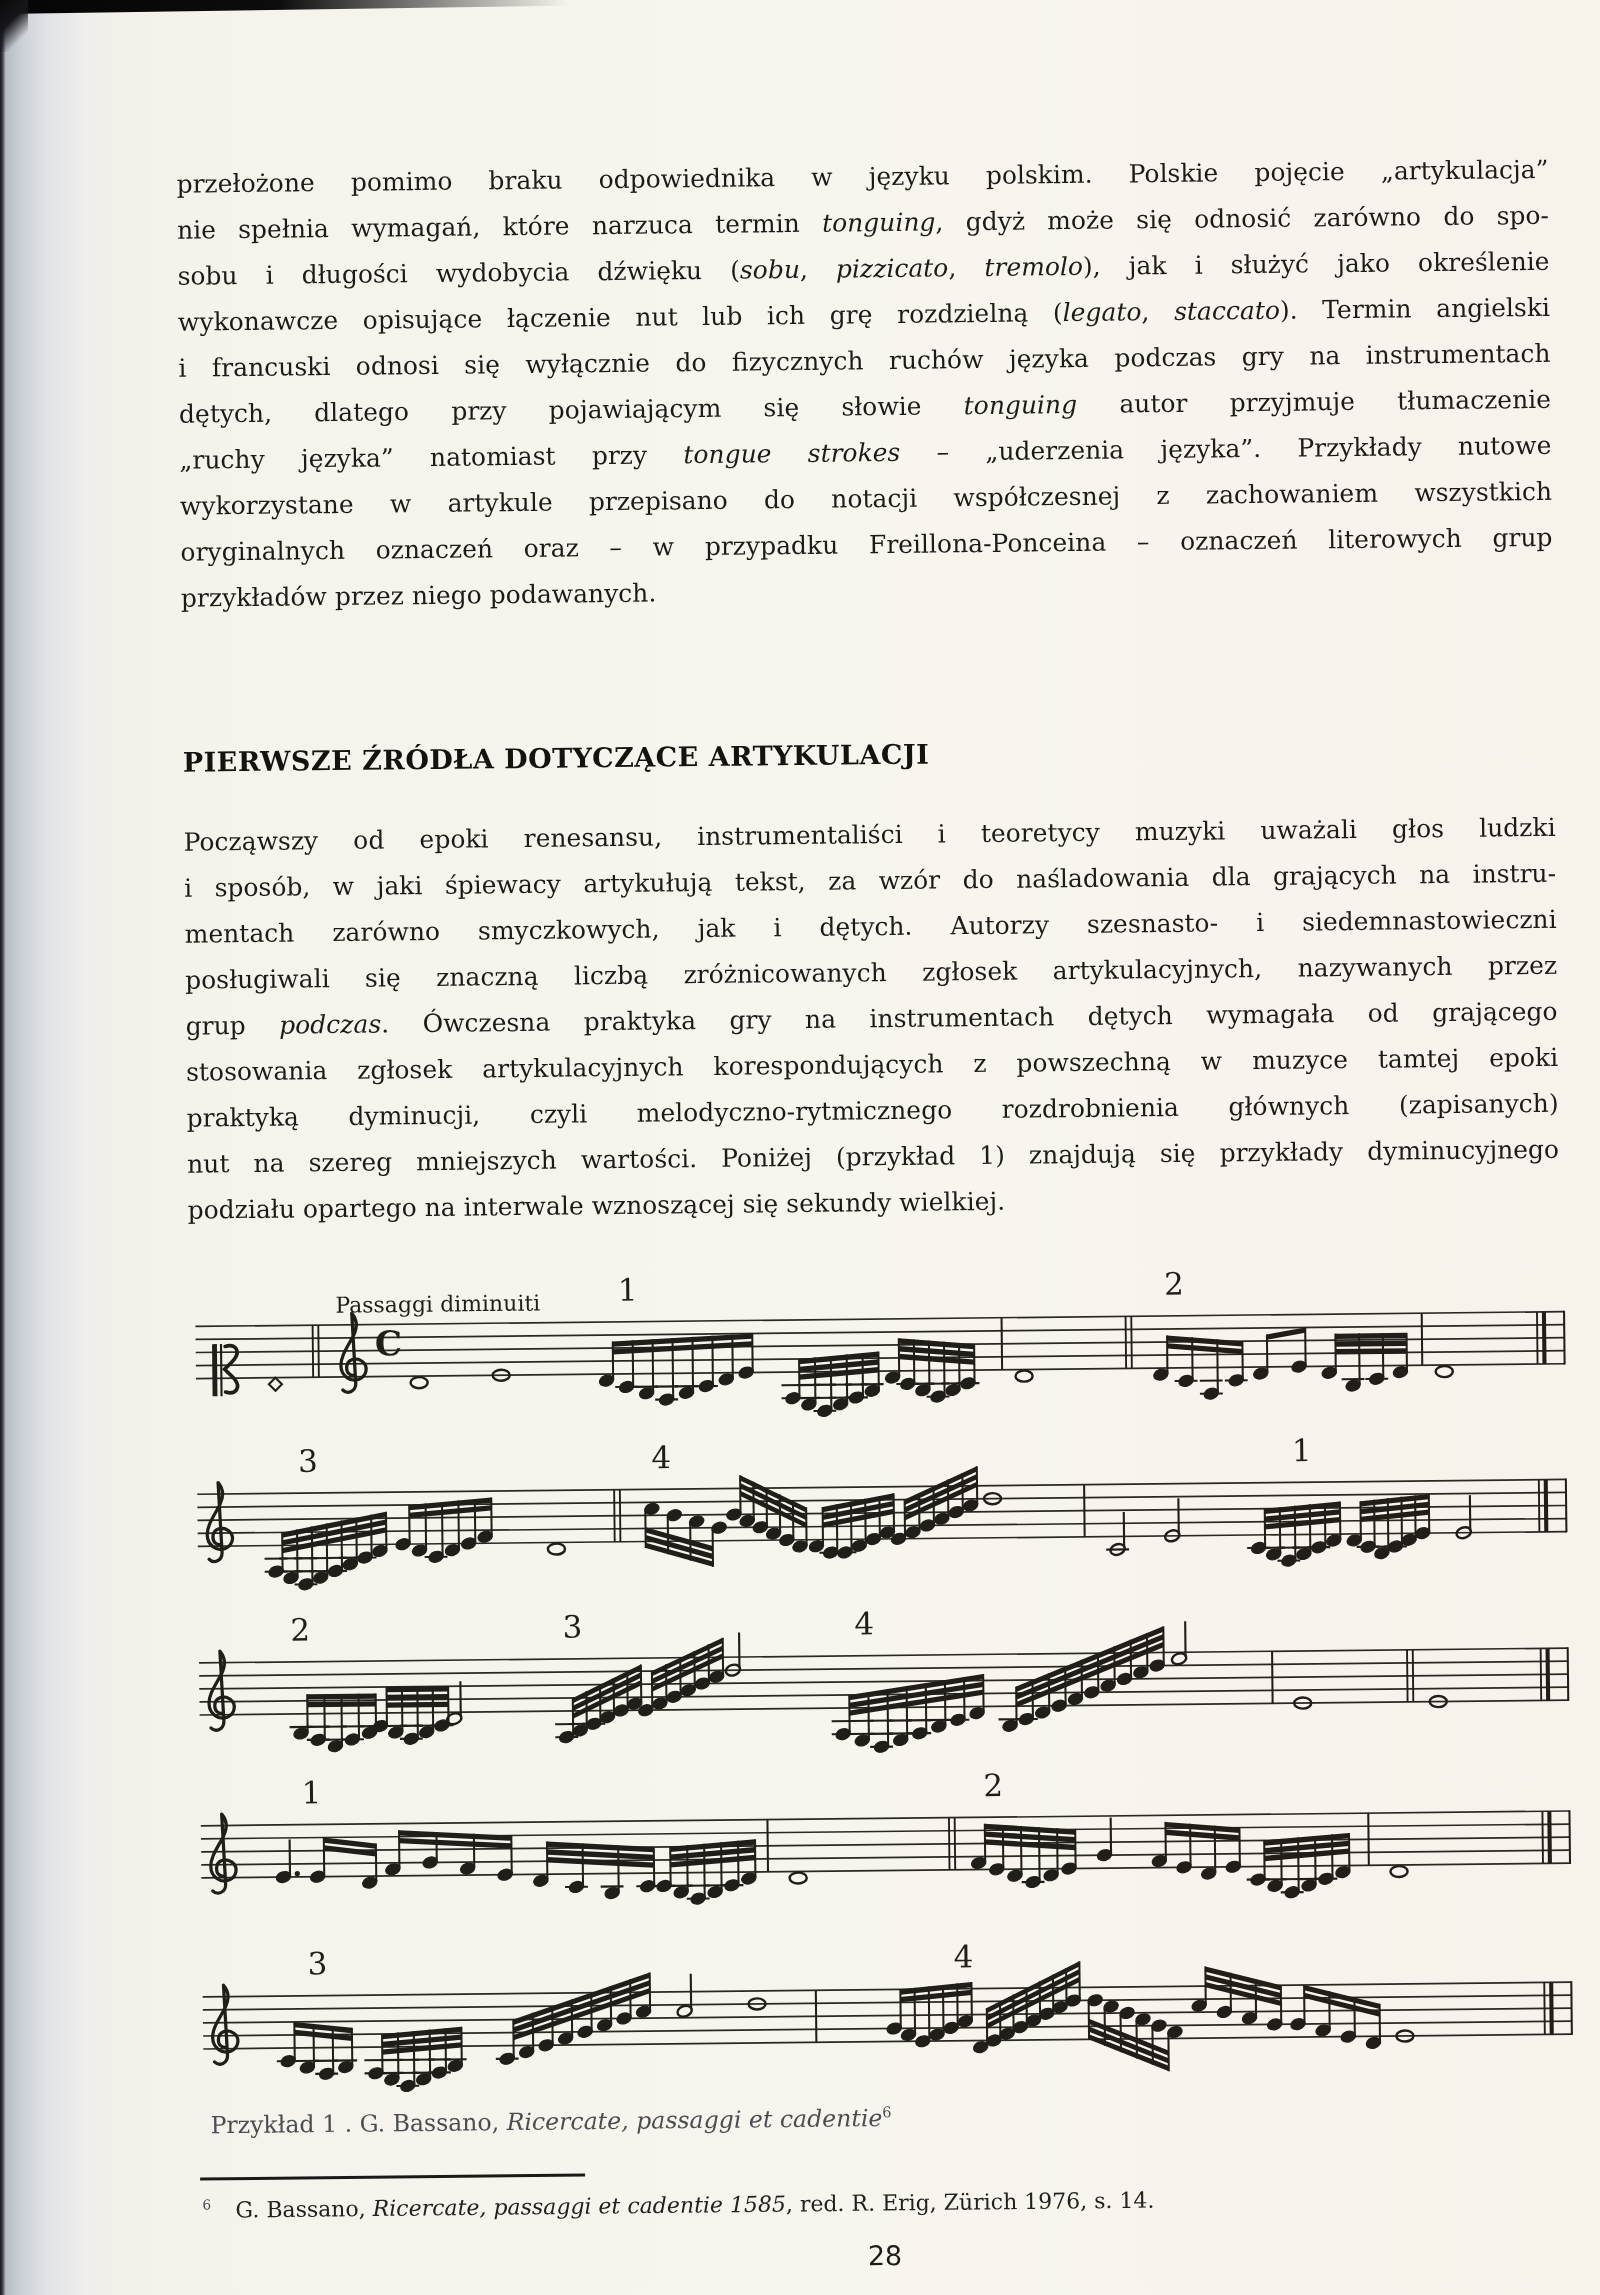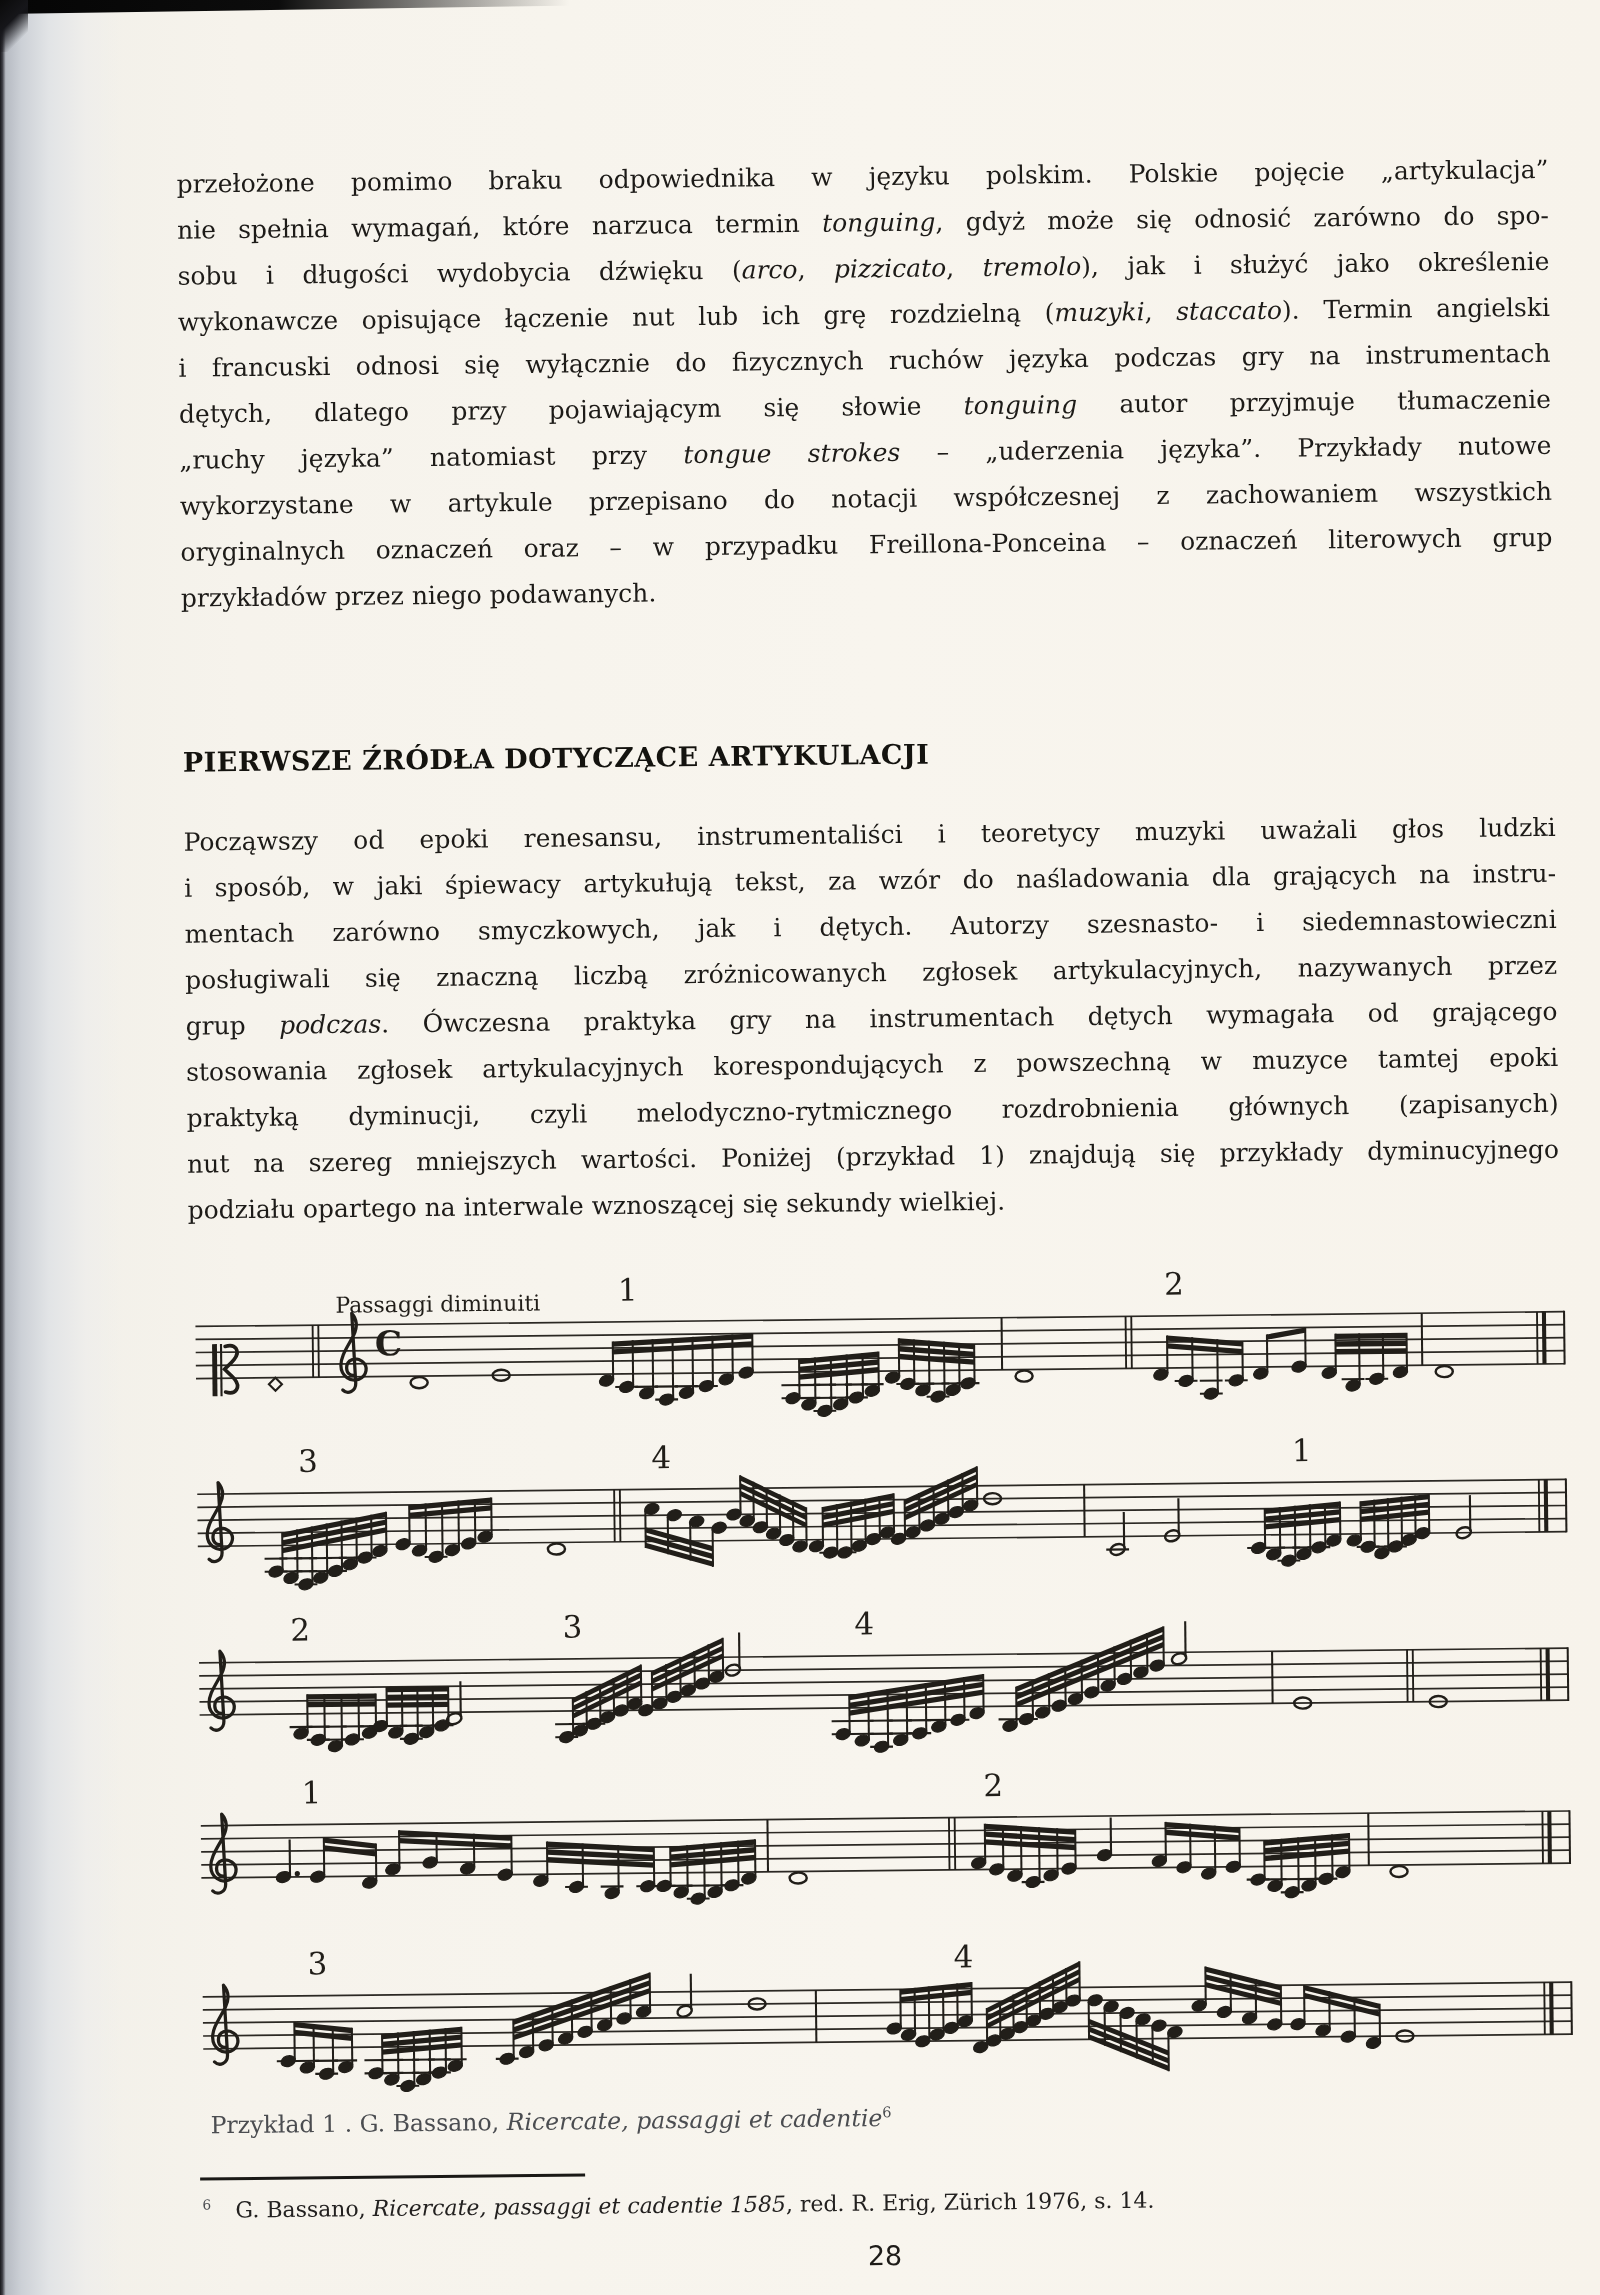--- a/index.html
+++ b/index.html
@@ -44,22 +44,22 @@
 
 <div class="page">
   <div class="scan-left"></div>
   <div class="scan-top"></div>
   <div class="scan-corner"></div>
 
   <div class="content">
     <div class="para" id="p1">
         <div class="tline"><span>przełożone pomimo braku odpowiednika w języku polskim. Polskie pojęcie „artykulacja”</span></div>
         <div class="tline"><span>nie spełnia wymagań, które narzuca termin </span><em>tonguing</em><span>, gdyż może się odnosić zarówno do spo-</span></div>
-        <div class="tline"><span>sobu i długości wydobycia dźwięku (</span><em>arco</em><span>, </span><em>pizzicato</em><span>, </span><em>tremolo</em><span>), jak i służyć jako określenie</span></div>
-        <div class="tline"><span>wykonawcze opisujące łączenie nut lub ich grę rozdzielną (</span><em>muzyki</em><span>, </span><em>staccato</em><span>). Termin angielski</span></div>
+        <div class="tline"><span>sobu i długości wydobycia dźwięku (</span><em>sobu</em><span>, </span><em>pizzicato</em><span>, </span><em>tremolo</em><span>), jak i służyć jako określenie</span></div>
+        <div class="tline"><span>wykonawcze opisujące łączenie nut lub ich grę rozdzielną (</span><em>legato</em><span>, </span><em>staccato</em><span>). Termin angielski</span></div>
         <div class="tline"><span>i francuski odnosi się wyłącznie do fizycznych ruchów języka podczas gry na instrumentach</span></div>
         <div class="tline"><span>dętych, dlatego przy pojawiającym się słowie </span><em>tonguing</em><span> autor przyjmuje tłumaczenie</span></div>
         <div class="tline"><span>„ruchy języka” natomiast przy </span><em>tongue strokes</em><span> – „uderzenia języka”. Przykłady nutowe</span></div>
         <div class="tline"><span>wykorzystane w artykule przepisano do notacji współczesnej z zachowaniem wszystkich</span></div>
         <div class="tline"><span>oryginalnych oznaczeń oraz – w przypadku Freillona-Ponceina – oznaczeń literowych grup</span></div>
         <div class="tline last"><span>przykładów przez niego podawanych.</span></div>
       </div>
 
     <h2 class="heading">PIERWSZE ŹRÓDŁA DOTYCZĄCE ARTYKULACJI</h2>
 

